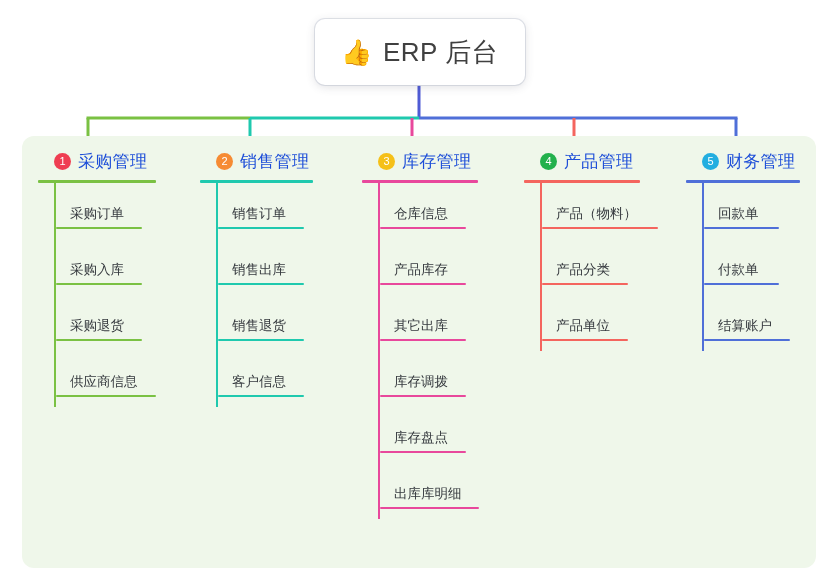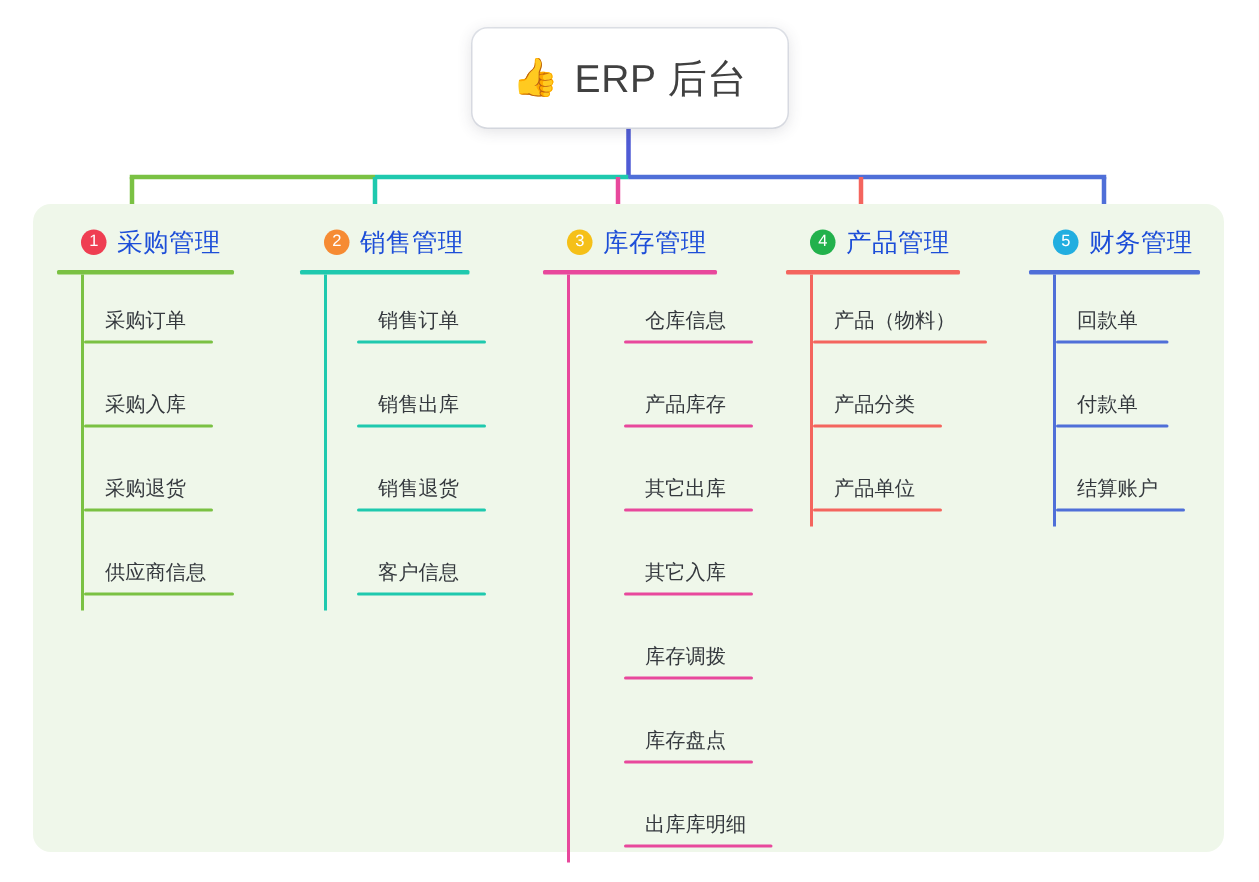--- a/index.html
+++ b/index.html
@@ -173,21 +173,21 @@
             <div class="child-rule" style="width: 100px; background: rgb(122, 193, 67);"></div>
           </div>
         </div>
       </div>
       <div class="column" style="left: 200px; top: 148px;">
         <div class="col-header">
           <span class="badge" style="background: rgb(246, 139, 51);">2</span>
           <span class="col-title">销售管理</span>
         </div>
         <div class="col-rule" style="width: 113px; background: rgb(31, 201, 174);"></div>
-        <div class="children" style="border-left-color: rgb(31, 201, 174); padding-left: 20px;">
+        <div class="children" style="border-left-color: rgb(31, 201, 174);">
           <div class="child">
             <span class="child-label">销售订单</span>
             <div class="child-rule" style="width: 86px; background: rgb(31, 201, 174);"></div>
           </div>
           <div class="child">
             <span class="child-label">销售出库</span>
             <div class="child-rule" style="width: 86px; background: rgb(31, 201, 174);"></div>
           </div>
           <div class="child">
             <span class="child-label">销售退货</span>
@@ -198,35 +198,31 @@
             <div class="child-rule" style="width: 86px; background: rgb(31, 201, 174);"></div>
           </div>
         </div>
       </div>
       <div class="column" style="left: 362px; top: 148px;">
         <div class="col-header">
           <span class="badge" style="background: rgb(245, 192, 24);">3</span>
           <span class="col-title">库存管理</span>
         </div>
         <div class="col-rule" style="width: 116px; background: rgb(232, 72, 156);"></div>
-        <div class="children" style="border-left-color: rgb(232, 72, 156); padding-left: 36px;">
+        <div class="children" style="border-left-color: rgb(232, 72, 156);">
           <div class="child">
             <span class="child-label">仓库信息</span>
             <div class="child-rule" style="width: 86px; background: rgb(232, 72, 156);"></div>
           </div>
           <div class="child">
             <span class="child-label">产品库存</span>
             <div class="child-rule" style="width: 86px; background: rgb(232, 72, 156);"></div>
           </div>
           <div class="child">
             <span class="child-label">其它出库</span>
-            <div class="child-rule" style="width: 86px; background: rgb(232, 72, 156);"></div>
-          </div>
-          <div class="child">
-            <span class="child-label">其它入库</span>
             <div class="child-rule" style="width: 86px; background: rgb(232, 72, 156);"></div>
           </div>
           <div class="child">
             <span class="child-label">库存调拨</span>
             <div class="child-rule" style="width: 86px; background: rgb(232, 72, 156);"></div>
           </div>
           <div class="child">
             <span class="child-label">库存盘点</span>
             <div class="child-rule" style="width: 86px; background: rgb(232, 72, 156);"></div>
           </div>

